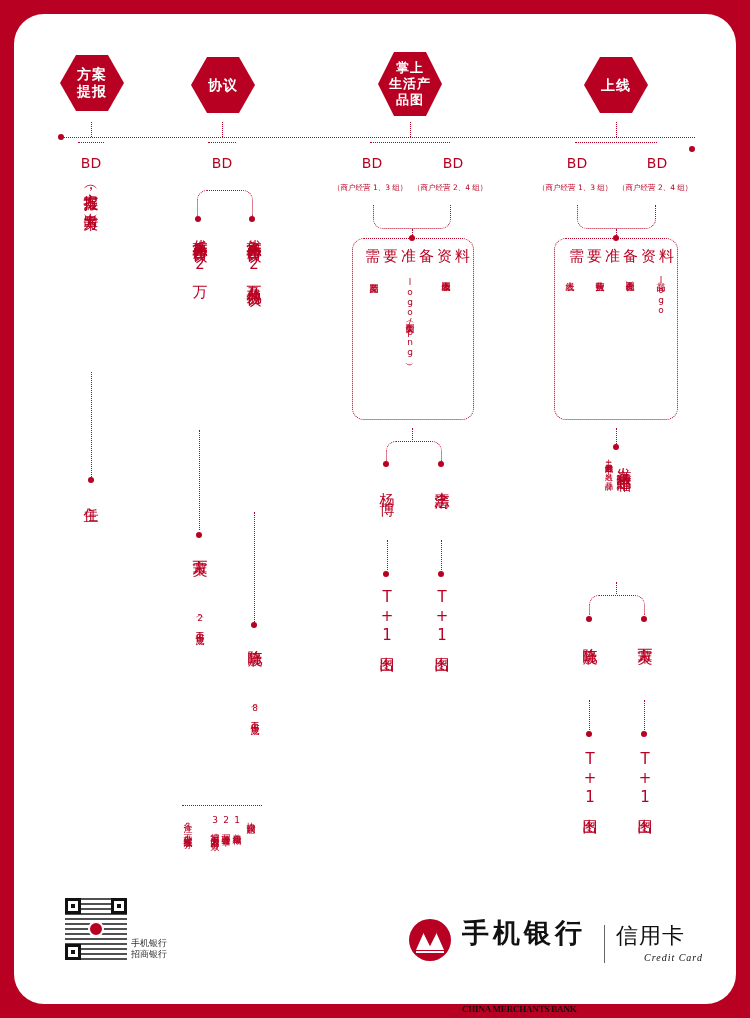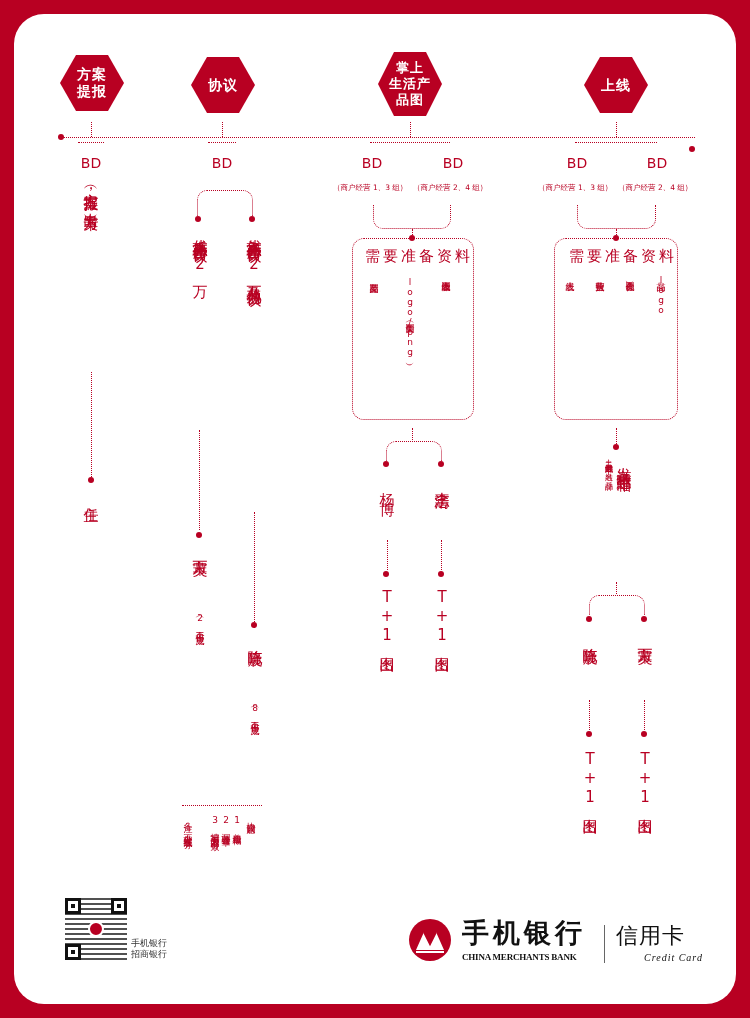--- a/index.html
+++ b/index.html
@@ -149,16 +149,16 @@
 
 <div class="abs" style="left:408px;top:918px;width:44px;height:44px;">
   <svg width="44" height="44" viewBox="0 0 44 44">
     <circle cx="22" cy="22" r="21" fill="#b80022"></circle>
     <path d="M8 32 L16 14 L22 26 L28 14 L36 32 Z" fill="#fff"></path>
     <path d="M16 14 L22 26 L28 14" fill="none" stroke="#b80022" stroke-width="2"></path>
     <rect x="8" y="33" width="28" height="2" fill="#fff"></rect>
   </svg>
 </div>
 <div class="abs" style="left:462px;top:918px;font-family:'DejaVu Serif',serif;font-weight:bold;font-size:27px;color:#111;letter-spacing:4px;line-height:30px;">手机银行</div>
-<div class="abs" style="left:462px;top:952px;font-family:'Liberation Serif',serif;font-weight:bold;font-size:9px;color:#111;letter-spacing:-0.2px;">CHINA MERCHANTS BANK</div>
+<div class="abs" style="left:462px;top:1004px;font-family:'Liberation Serif',serif;font-weight:bold;font-size:9px;color:#111;letter-spacing:-0.2px;">CHINA MERCHANTS BANK</div>
 <div class="abs" style="left:604px;top:925px;width:1px;height:38px;background:#666;"></div>
 <div class="abs" style="left:616px;top:921px;font-family:'DejaVu Serif',serif;font-size:22px;color:#111;letter-spacing:1px;">信用卡</div>
 <div class="abs" style="left:644px;top:952px;font-family:'Liberation Serif',serif;font-style:italic;font-size:10px;color:#111;letter-spacing:1px;text-align:center;">Credit Card</div>
 
 </body></html>

